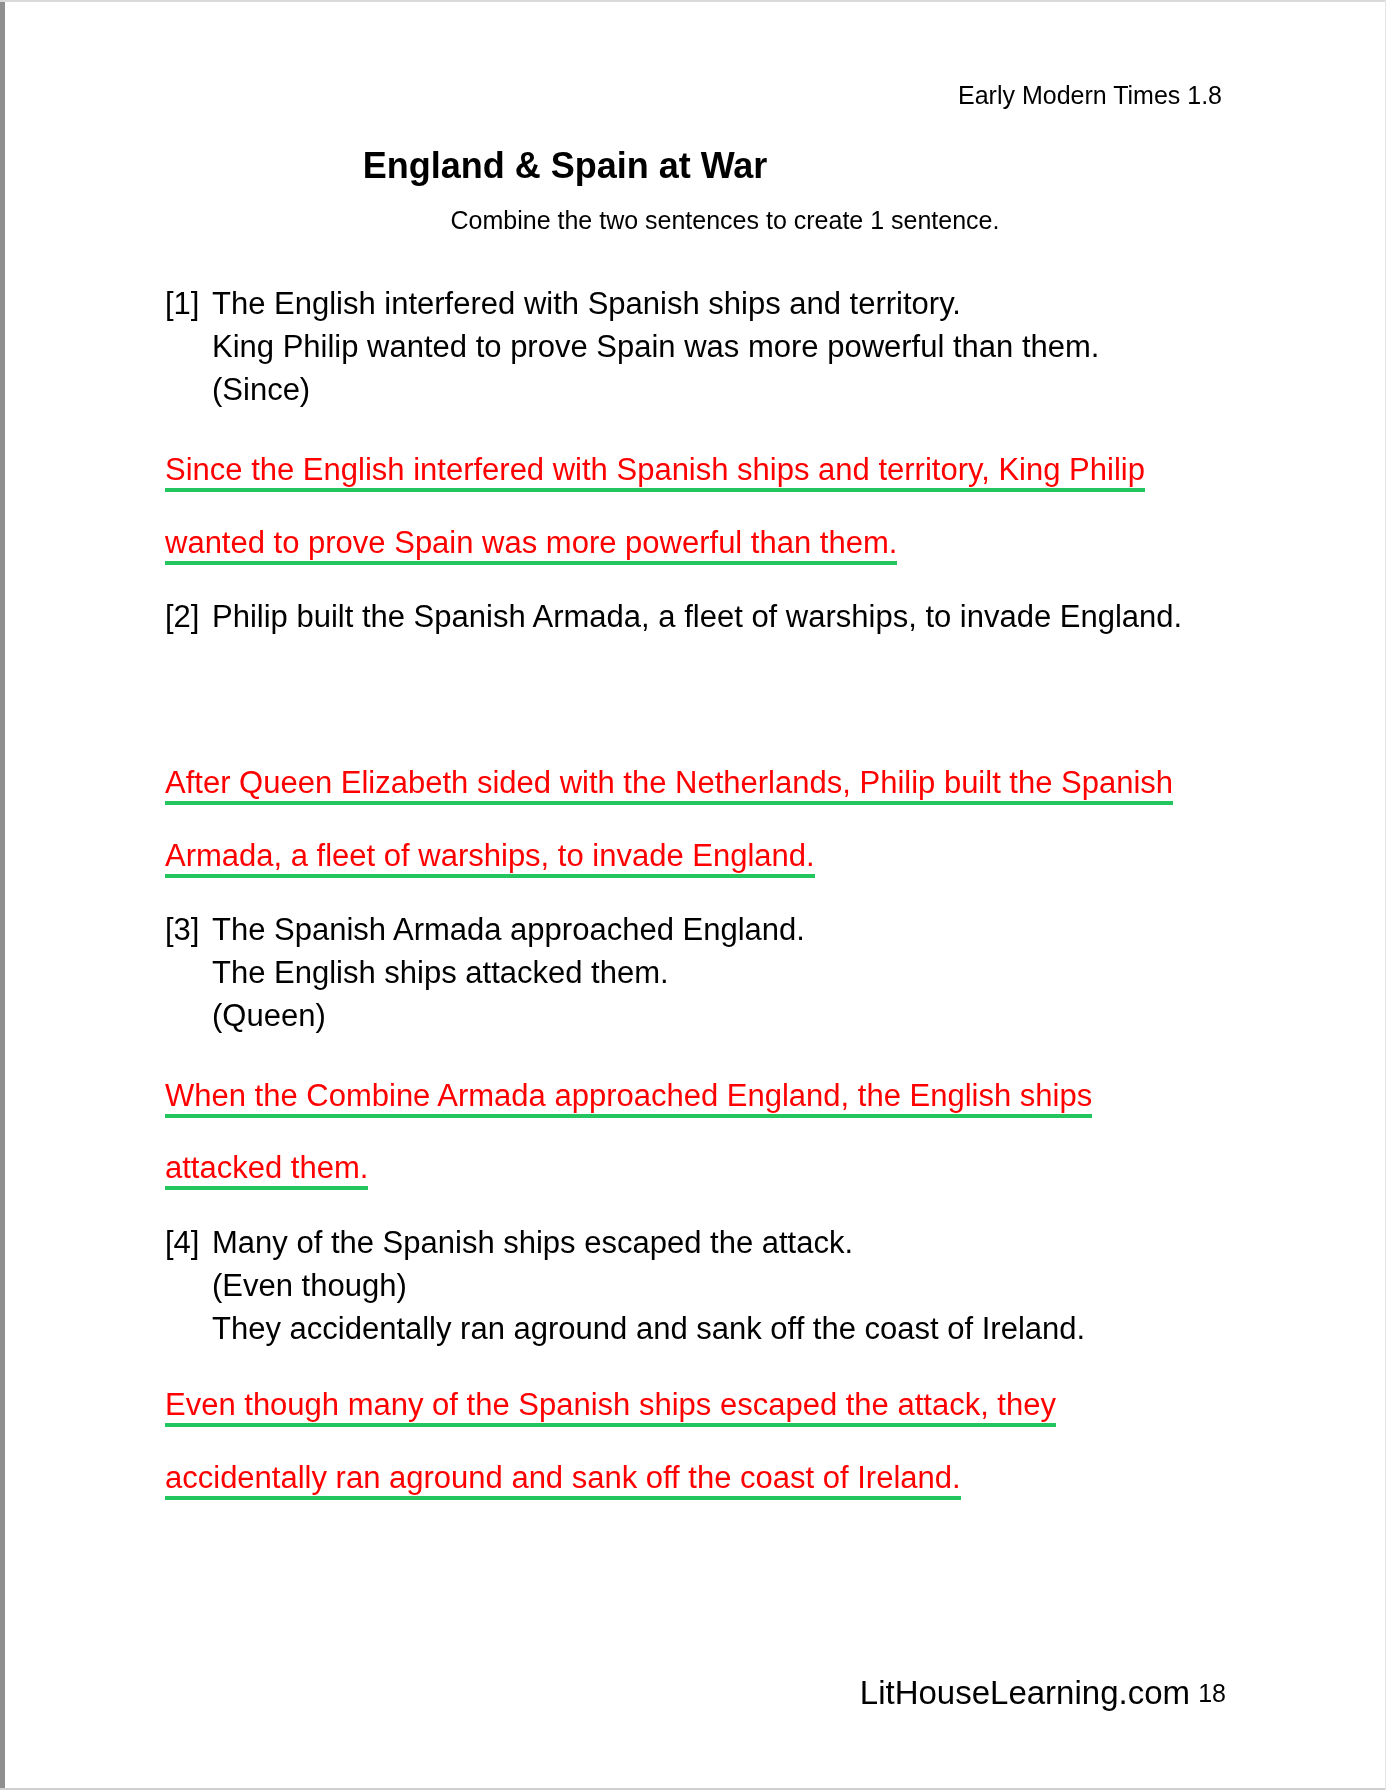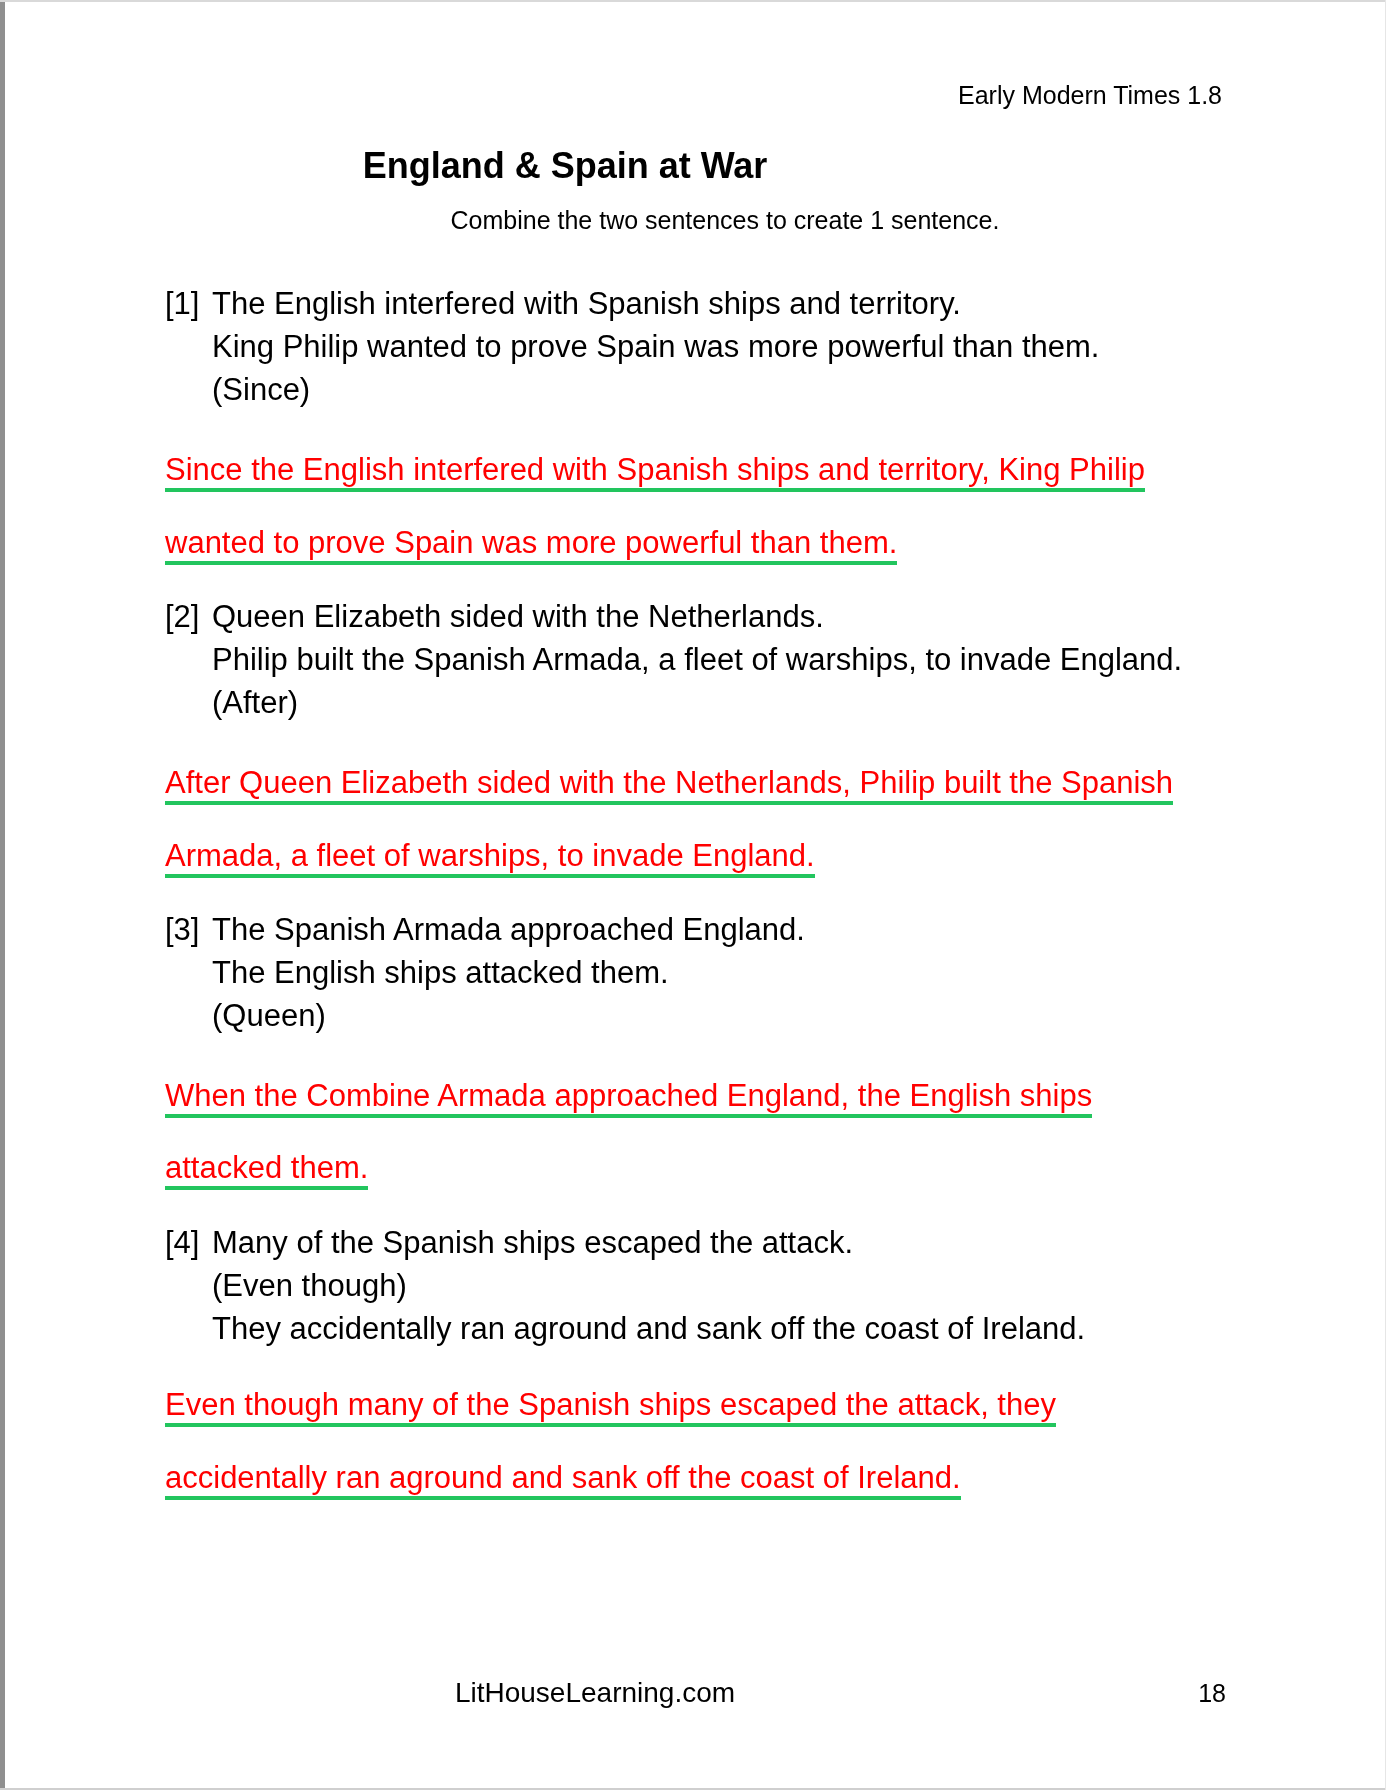--- a/index.html
+++ b/index.html
@@ -52,22 +52,22 @@
     font-size:31px;line-height:36px;
     color:#ff0000;
   }
   .answer-line span{
     border-bottom:4px solid #22c55e;
     padding-bottom:1px;
   }
 
   .footer-site{
     top:1678px;left:0;width:1190px;
-    text-align:center;
-    font-size:28px;line-height:30px;
+    text-align:right;
+    font-size:33px;line-height:30px;
   }
   .footer-page{
     top:1678px;right:160px;
     font-size:25px;line-height:30px;
   }
 
   
   #item-0,#ans-0-m{top:282px;} 
   #item-1,#ans-1-m{top:595px;}
   #item-2,#ans-2-m{top:908px;}
@@ -95,23 +95,21 @@
   <div class="abs item-lines" id="item-0">
     <div>The English interfered with Spanish ships and territory.</div>
     <div>King Philip wanted to prove Spain was more powerful than them.</div>
     <div>(Since)</div>
   </div>
   <div class="abs answer-line" id="ans-0-0"><span>Since the English interfered with Spanish ships and territory, King Philip</span></div>
   <div class="abs answer-line" id="ans-0-1"><span>wanted to prove Spain was more powerful than them.</span></div>
 
   <div class="abs item-marker" id="ans-1-m">[2]</div>
   <div class="abs item-lines" id="item-1">
-    <div>Queen Elizabeth sided with the Netherlands.</div>
     <div>Philip built the Spanish Armada, a fleet of warships, to invade England.</div>
-    <div>(After)</div>
   </div>
   <div class="abs answer-line" id="ans-1-0"><span>After Queen Elizabeth sided with the Netherlands, Philip built the Spanish</span></div>
   <div class="abs answer-line" id="ans-1-1"><span>Armada, a fleet of warships, to invade England.</span></div>
 
   <div class="abs item-marker" id="ans-2-m">[3]</div>
   <div class="abs item-lines" id="item-2">
     <div>The Spanish Armada approached England.</div>
     <div>The English ships attacked them.</div>
     <div>(Queen)</div>
   </div>

